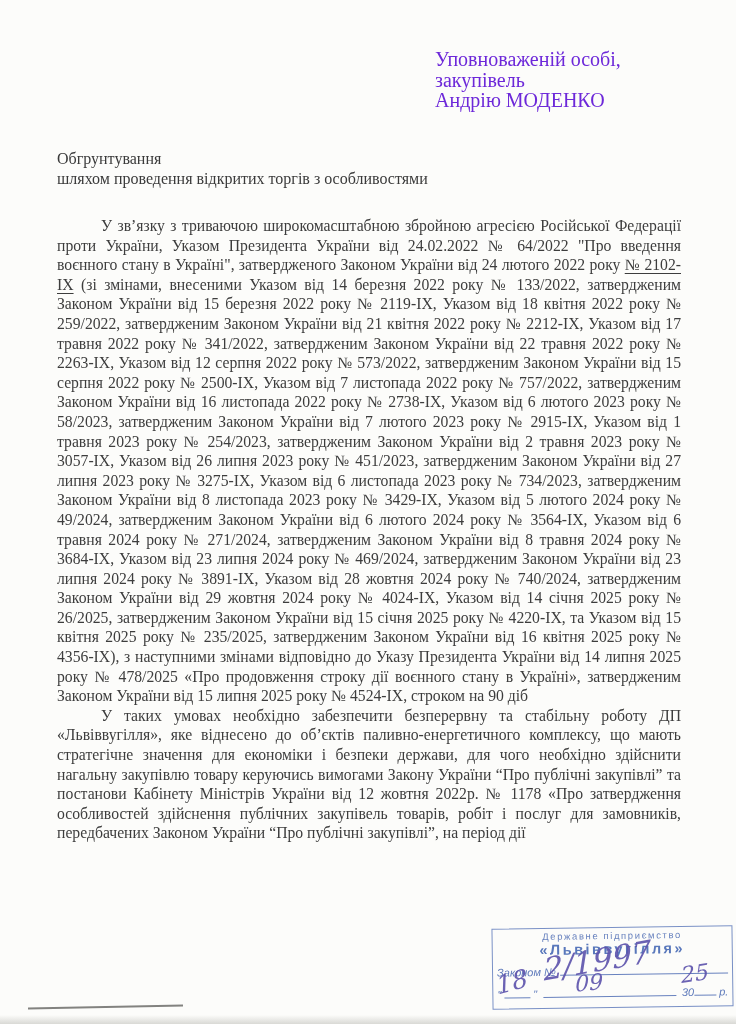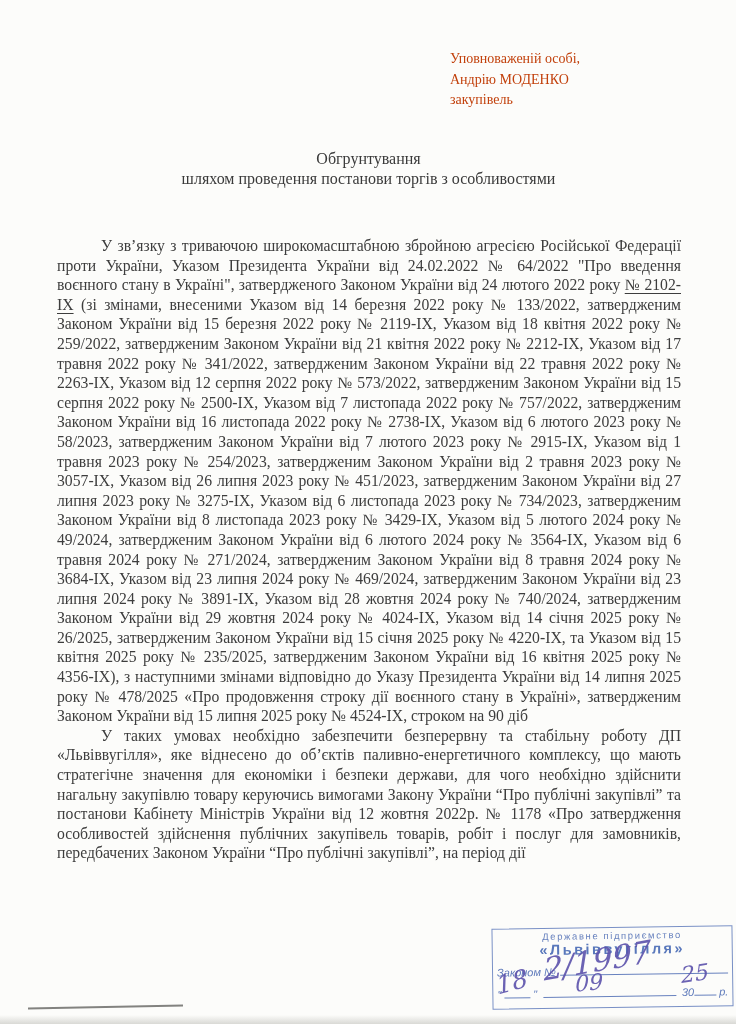--- a/index.html
+++ b/index.html
@@ -12,41 +12,40 @@
     background: #fcfcfa;
     overflow: hidden;
     font-family: "Liberation Serif", serif;
     color: #383838;
   }
   
   .recipient {
     position: absolute;
     left: 435px;
     top: 49px;
-    font-size: 14px;
+    font-size: 20px;
     line-height: 20.6px;
-    color: #c2410c;
-    margin-left: 15px;
+    color: #6d28d9;
   }
   
   .doc-title {
     position: absolute;
     left: 57px;
     top: 149px;
     width: 623px;
-    text-align: center;
+    text-align: left;
     font-size: 16px;
     line-height: 20.3px;
     color: #3a3a3a;
   }
   
   .doc-body {
     position: absolute;
     left: 57px;
-    top: 236px;
+    top: 216px;
     width: 624px;
     font-size: 15.7px;
     line-height: 19.6px;
     text-align: justify;
     color: #3d3d3d;
   }
   .doc-body p { text-indent: 44px; }
   .u { text-decoration: underline; text-underline-offset: 3px; }
   
   .stamp {
@@ -129,27 +128,27 @@
     background: linear-gradient(#fcfcfa, #d9d9d5);
   }
 </style>
 </head>
 <body>
 
 <div class="page">
 
   <div class="recipient">
     <div>Уповноваженій особі,</div>
+    <div>закупівель</div>
     <div>Андрію МОДЕНКО</div>
-    <div>закупівель</div>
   </div>
 
   <div class="doc-title">
     <div>Обгрунтування</div>
-    <div>шляхом проведення постанови торгів з особливостями</div>
+    <div>шляхом проведення відкритих торгів з особливостями</div>
   </div>
 
   <div class="doc-body">
     <p><span>У зв’язку з триваючою широкомасштабною збройною агресією Російської Федерації проти України, Указом Президента України від 24.02.2022 № 64/2022 "Про введення воєнного стану в Україні", затвердженого Законом України від 24 лютого 2022 року </span><span class="u">№ 2102-IX</span><span> (зі змінами, внесеними Указом від 14 березня 2022 року № 133/2022, затвердженим Законом України від 15 березня 2022 року № 2119-IX, Указом від 18 квітня 2022 року № 259/2022, затвердженим Законом України від 21 квітня 2022 року № 2212-IX, Указом від 17 травня 2022 року № 341/2022, затвердженим Законом України від 22 травня 2022 року № 2263-IX, Указом від 12 серпня 2022 року № 573/2022, затвердженим Законом України від 15 серпня 2022 року № 2500-IX, Указом від 7 листопада 2022 року № 757/2022, затвердженим Законом України від 16 листопада 2022 року № 2738-IX, Указом від 6 лютого 2023 року № 58/2023, затвердженим Законом України від 7 лютого 2023 року № 2915-IX, Указом від 1 травня 2023 року № 254/2023, затвердженим Законом України від 2 травня 2023 року № 3057-IX, Указом від 26 липня 2023 року № 451/2023, затвердженим Законом України від 27 липня 2023 року № 3275-IX, Указом від 6 листопада 2023 року № 734/2023, затвердженим Законом України від 8 листопада 2023 року № 3429-IX, Указом від 5 лютого 2024 року № 49/2024, затвердженим Законом України від 6 лютого 2024 року № 3564-IX, Указом від 6 травня 2024 року № 271/2024, затвердженим Законом України від 8 травня 2024 року № 3684-IX, Указом від 23 липня 2024 року № 469/2024, затвердженим Законом України від 23 липня 2024 року № 3891-IX, Указом від 28 жовтня 2024 року № 740/2024, затвердженим Законом України від 29 жовтня 2024 року № 4024-IX, Указом від 14 січня 2025 року № 26/2025, затвердженим Законом України від 15 січня 2025 року № 4220-IX, та Указом від 15 квітня 2025 року № 235/2025, затвердженим Законом України від 16 квітня 2025 року № 4356-IX), з наступними змінами відповідно до Указу Президента України від 14 липня 2025 року № 478/2025 «Про продовження строку дії воєнного стану в Україні», затвердженим Законом України від 15 липня 2025 року № 4524-IX, строком на 90 діб</span></p>
     <p>У таких умовах необхідно забезпечити безперервну та стабільну роботу ДП «Львіввугілля», яке віднесено до об’єктів паливно-енергетичного комплексу, що мають стратегічне значення для економіки і безпеки держави, для чого необхідно здійснити нагальну закупівлю товару керуючись вимогами Закону України “Про публічні закупівлі” та постанови Кабінету Міністрів України від 12 жовтня 2022р. № 1178 «Про затвердження особливостей здійснення публічних закупівель товарів, робіт і послуг для замовників, передбачених Законом України “Про публічні закупівлі”, на період дії</p>
   </div>
 
   <div class="stamp">
     <div class="s-top">Державне підприємство</div>
     <div class="s-name">«Львіввугілля»</div>

